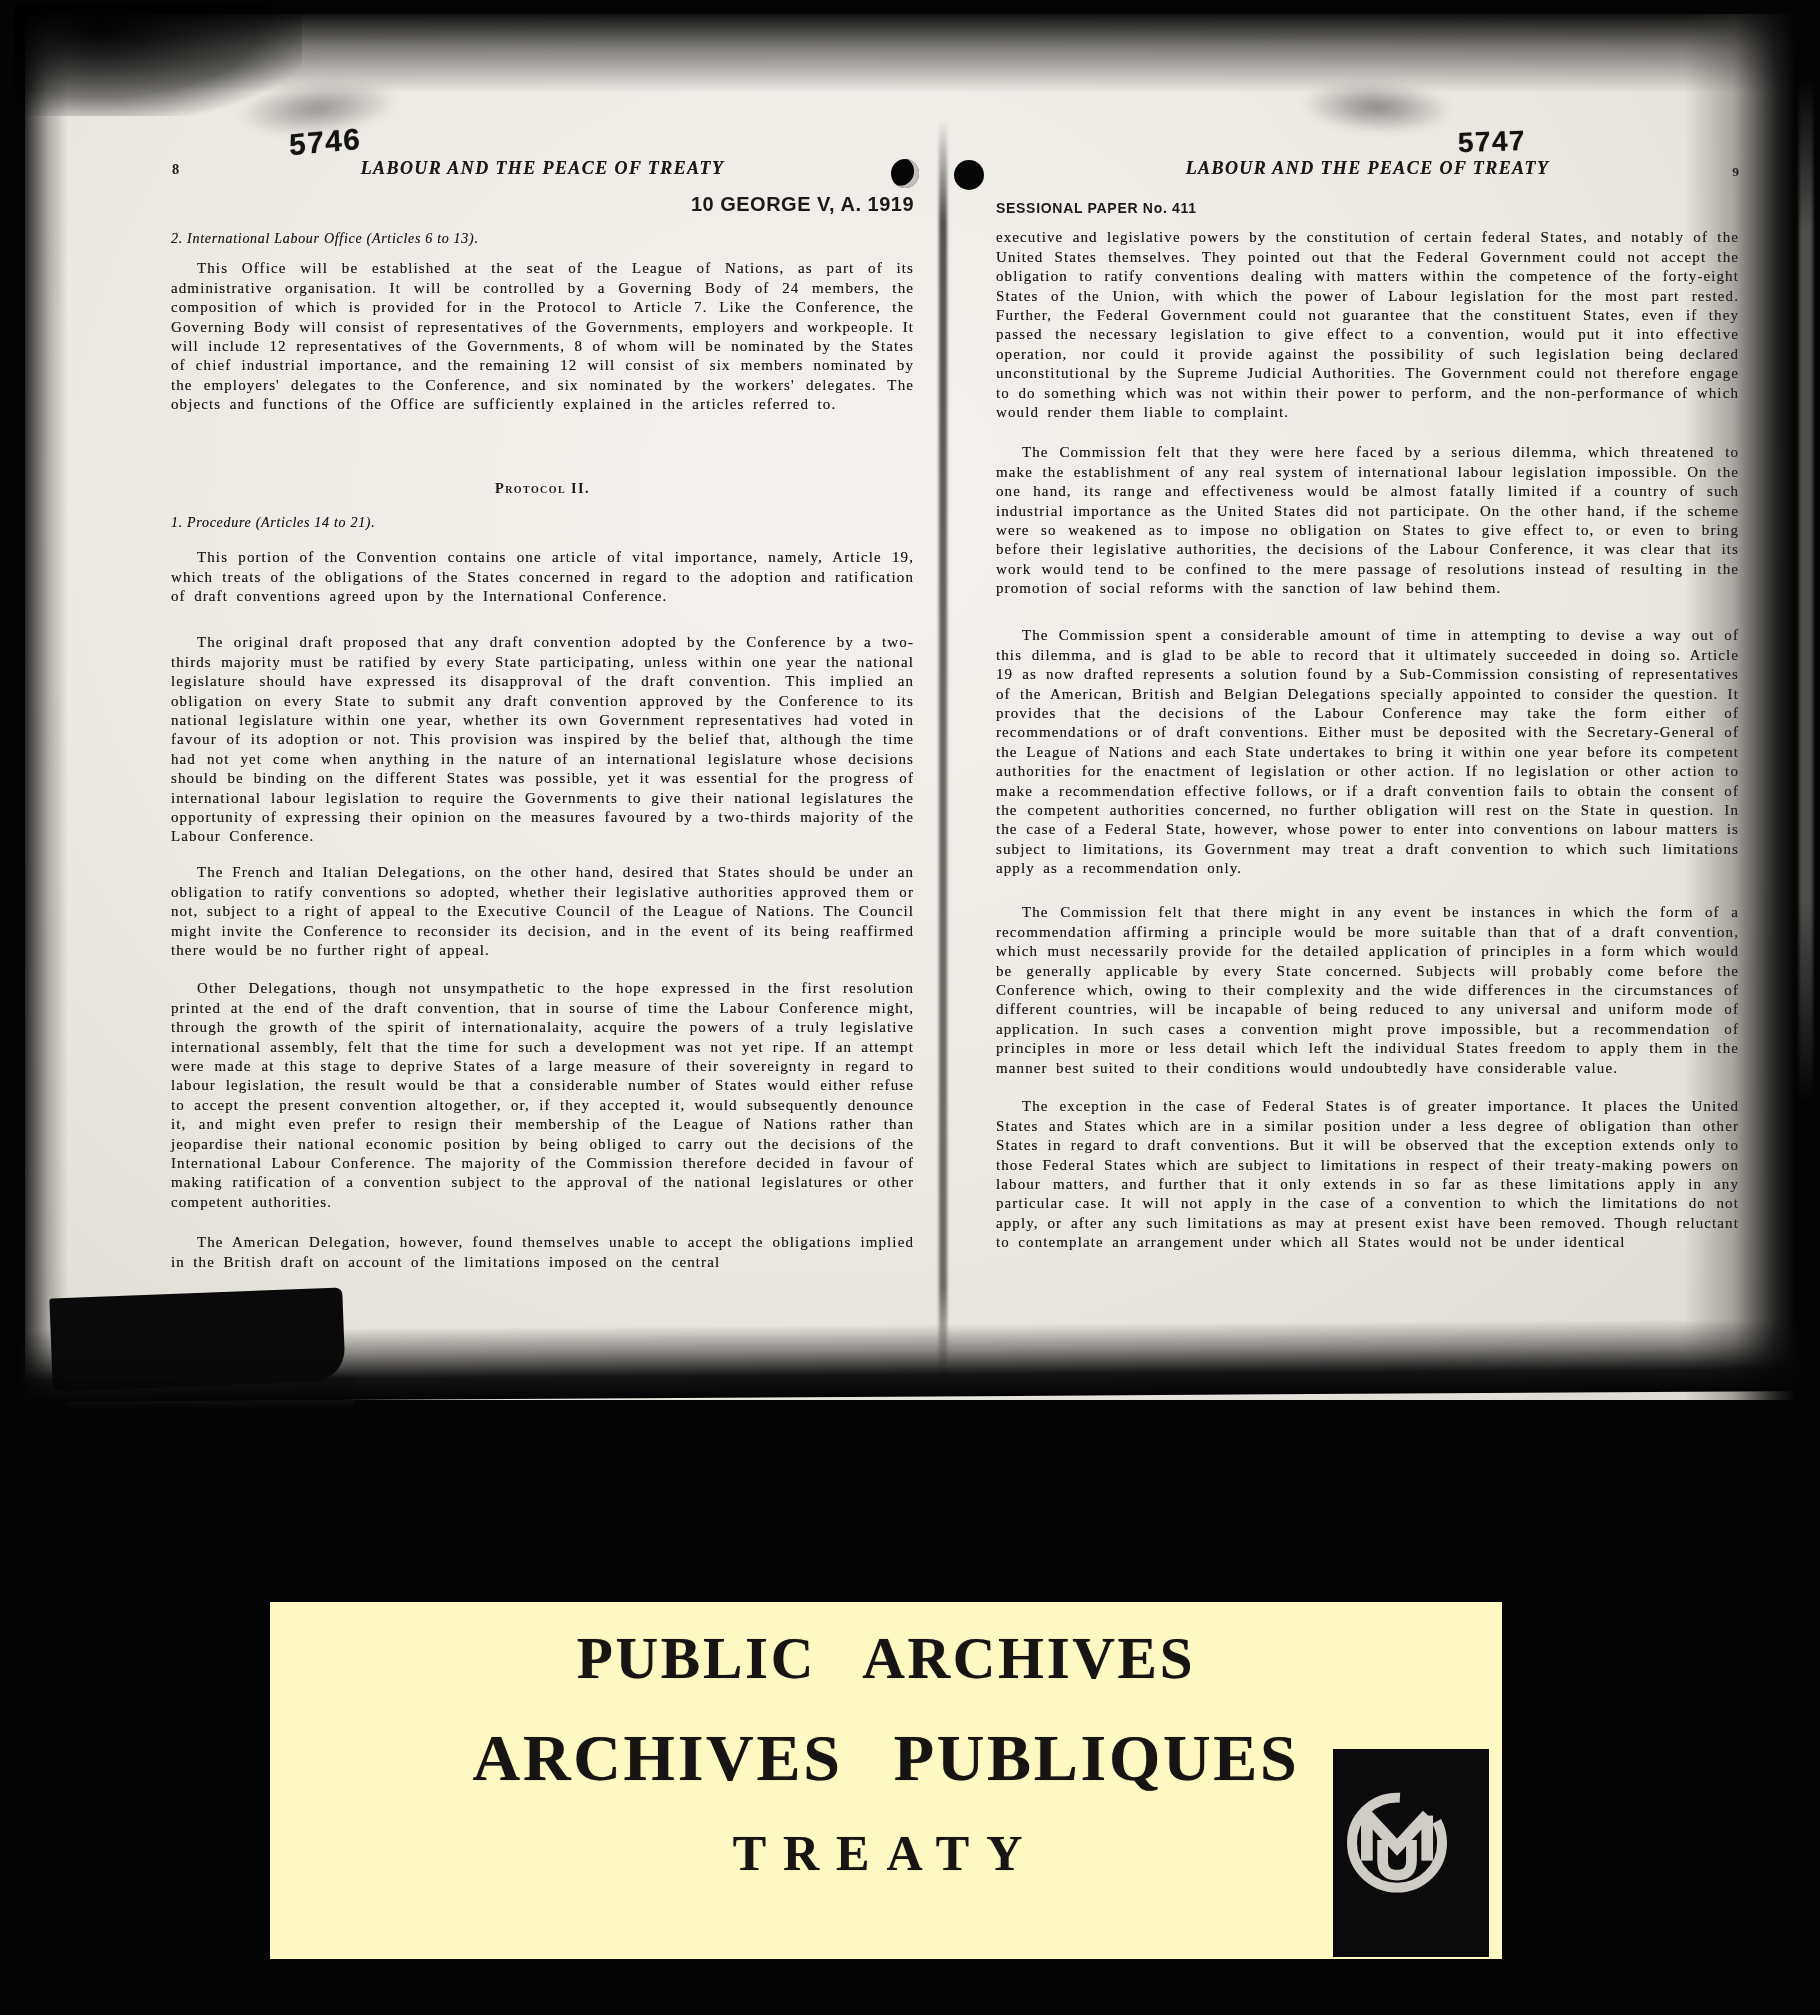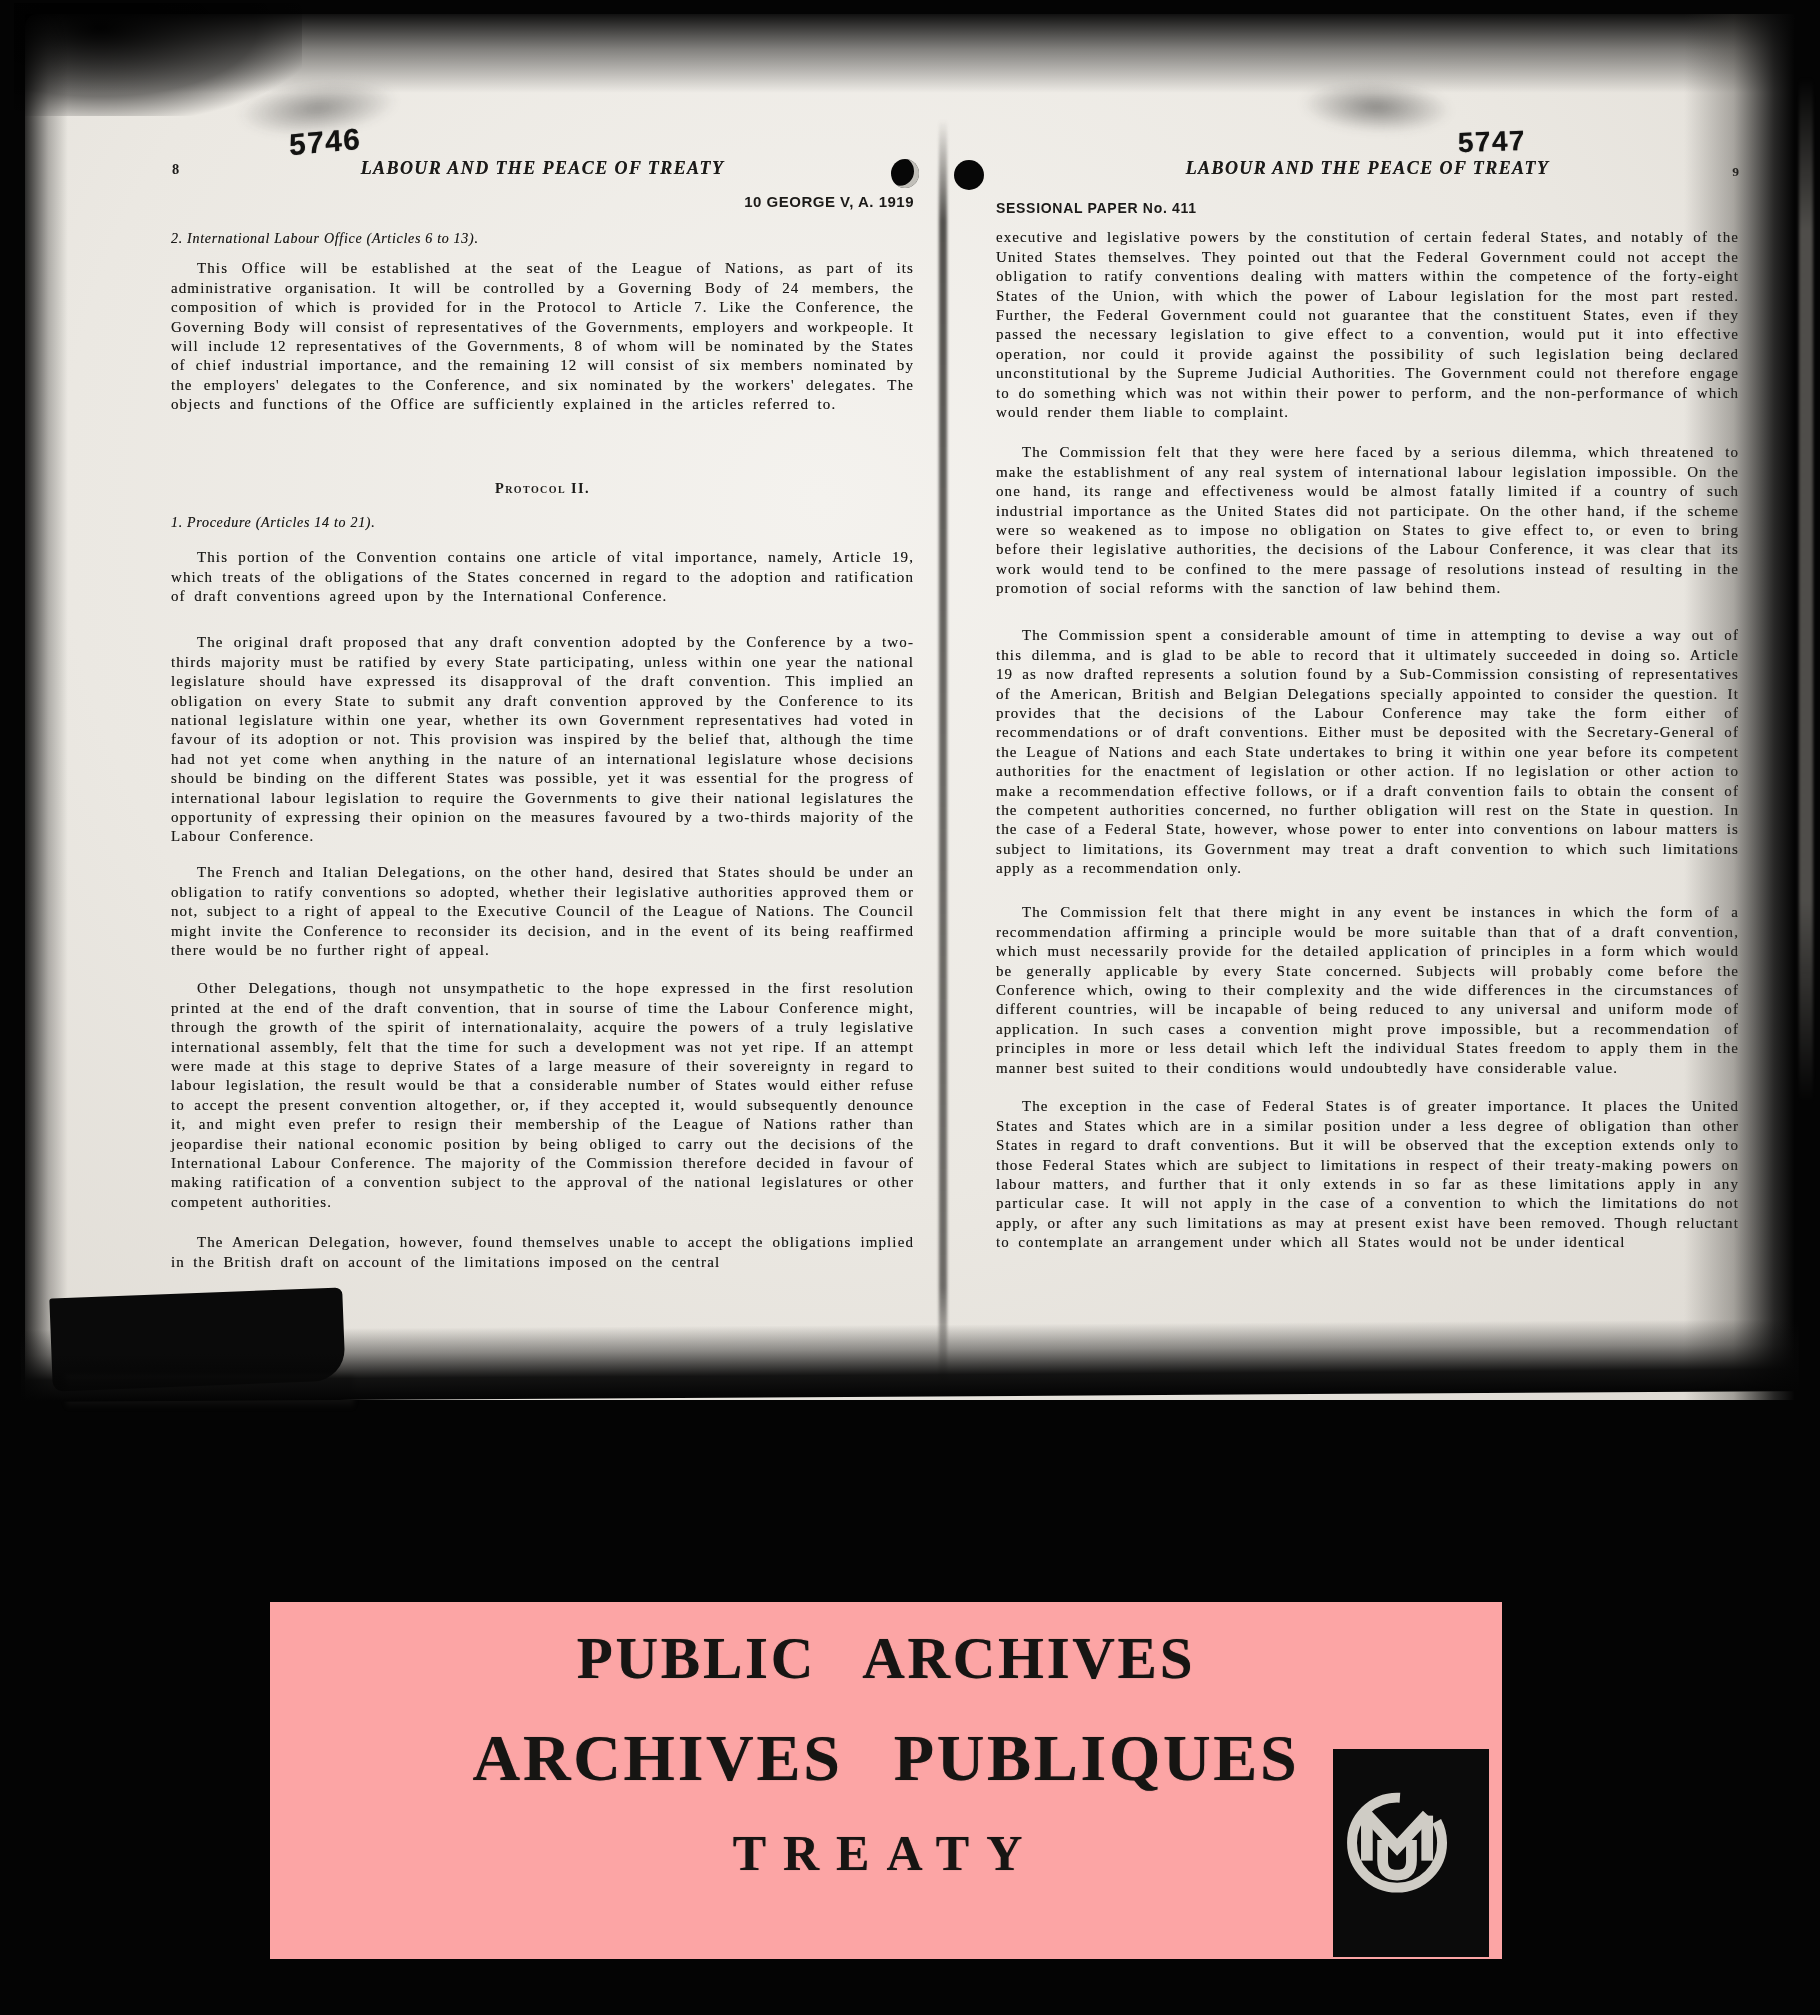--- a/index.html
+++ b/index.html
@@ -49,21 +49,21 @@
          text-shadow:0 0 0.9px rgba(10,10,10,.6);}
   .stamp-left{left:118px;top:2.7px;font-size:30px;letter-spacing:1.4px;transform:rotate(-5deg) skewX(-3deg);}
   .stamp-right{left:462px;top:3.6px;font-size:28px;letter-spacing:1.4px;transform:rotate(-2deg);}
   .pageno{position:absolute;font-size:14.4px;font-weight:bold;}
   .pageno-left{left:0.9px;top:39px;}
   .pageno-right{right:0;top:42px;font-size:13.5px;}
   .runtitle{position:absolute;left:0;width:100%;top:36px;text-align:center;
          font-style:italic;font-weight:bold;font-size:18px;letter-spacing:1.4px;
          text-shadow:0 0 0.5px rgba(20,20,20,.65);}
   .dateline{position:absolute;left:0;width:100%;top:71px;text-align:right;
-         font-family:"Liberation Sans",sans-serif;font-weight:bold;font-size:15px;letter-spacing:0.5px;}
+         font-family:"Liberation Sans",sans-serif;font-weight:bold;font-size:20px;letter-spacing:0.5px;}
   .sessional{position:absolute;left:0;top:78px;
          font-family:"Liberation Sans",sans-serif;font-weight:bold;font-size:14px;letter-spacing:0.7px;}
   .sechead{position:absolute;left:0;width:100%;text-align:left;
          font-style:italic;font-size:14px;letter-spacing:0.7px;text-shadow:0 0 0.5px rgba(20,20,20,.55);}
   .sechead-1{top:109px;}
   .chapter{position:absolute;left:0;width:100%;top:358px;text-align:center;
          font-size:14.4px;font-variant:small-caps;letter-spacing:1.4px;font-weight:bold;}
   .subhead{top:393px;}
   .bp{position:absolute;left:0;width:100%;text-align:justify;
          font-size:15px;line-height:19.4px;letter-spacing:1.1px;word-spacing:3.6px;
@@ -72,21 +72,21 @@
   .l-p1{top:137px;} .l-p2{top:426px;} .l-p3{top:511px;}
   .l-p4{top:741px;} .l-p5{top:857px;} .l-p6{top:1111px;}
   .r-p1{top:106px;} .r-p2{top:321px;} .r-p3{top:504px;}
   .r-p4{top:781px;} .r-p5{top:975px;}
 
   
   .label-strip{position:absolute;left:537px;top:1540px;width:712px;height:68px;background:#efede8;}
   .label-text{position:absolute;left:18px;top:19px;
          font-family:"DejaVu Sans Mono",monospace;font-size:16.7px;color:#1a1916;letter-spacing:0.2px;
          text-shadow:0 0 0.5px rgba(20,20,20,.5);}
-  .card{position:absolute;left:270px;top:1602px;width:1232px;height:357px;background:#fca5a5;}
+  .card{position:absolute;left:270px;top:1602px;width:1232px;height:357px;background:#fef9c3;}
   .card-line{position:absolute;left:0;width:100%;text-align:center;font-weight:bold;color:#161513;
          font-family:"Liberation Serif",serif;text-shadow:0 0 0.9px rgba(15,15,15,.55);}
   .card-line1{top:21.6px;font-size:59px;letter-spacing:2.7px;word-spacing:32px;}
   .card-line2{top:118px;font-size:66px;letter-spacing:2.7px;word-spacing:32px;}
   .card-line3{top:222px;font-size:50px;letter-spacing:17px;}
   .logo-panel{position:absolute;left:1333px;top:1749px;width:156px;height:208px;background:#0b0b0b;}
 </style>
 </head>
 <body>
 

